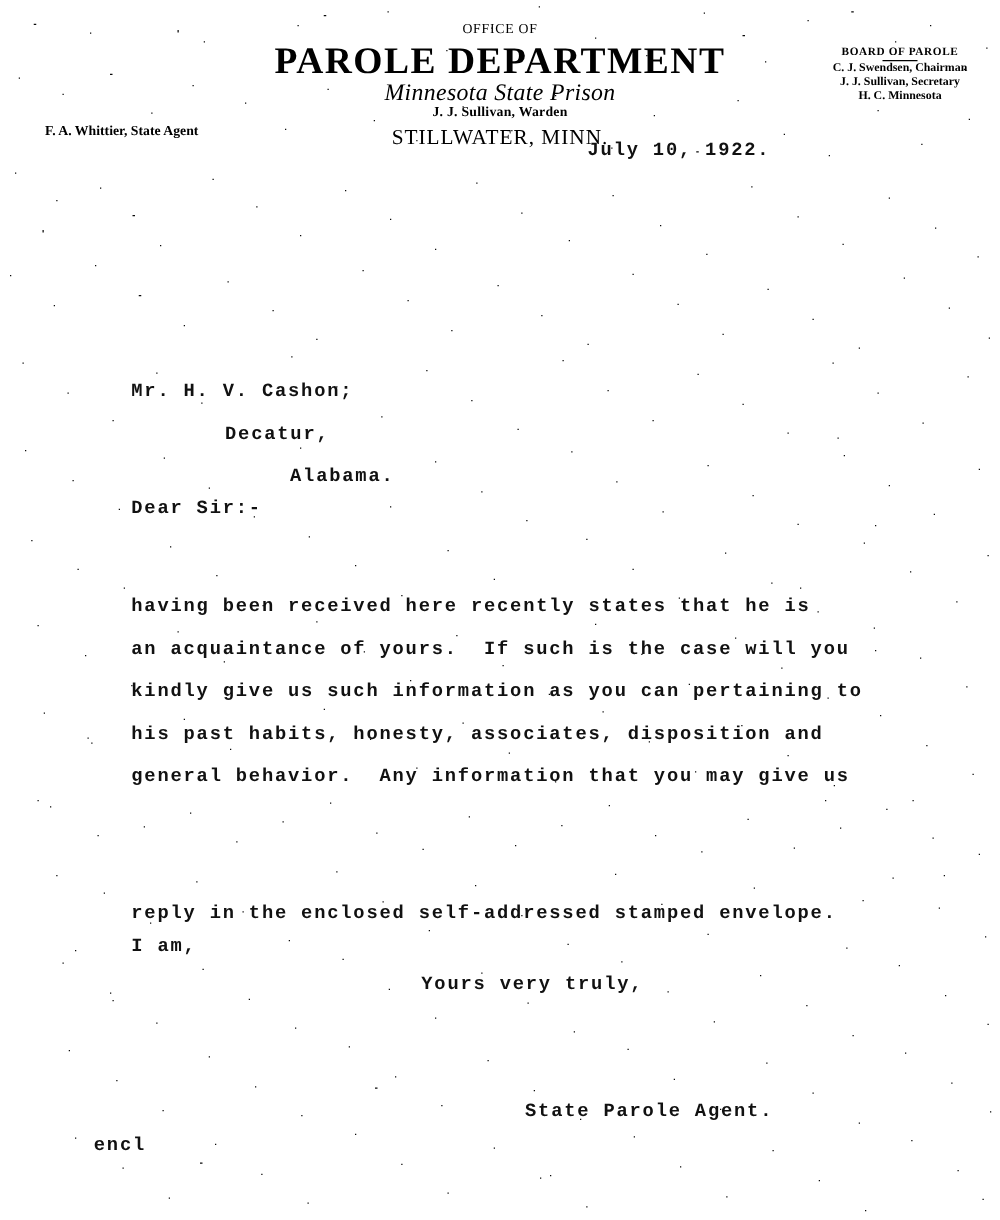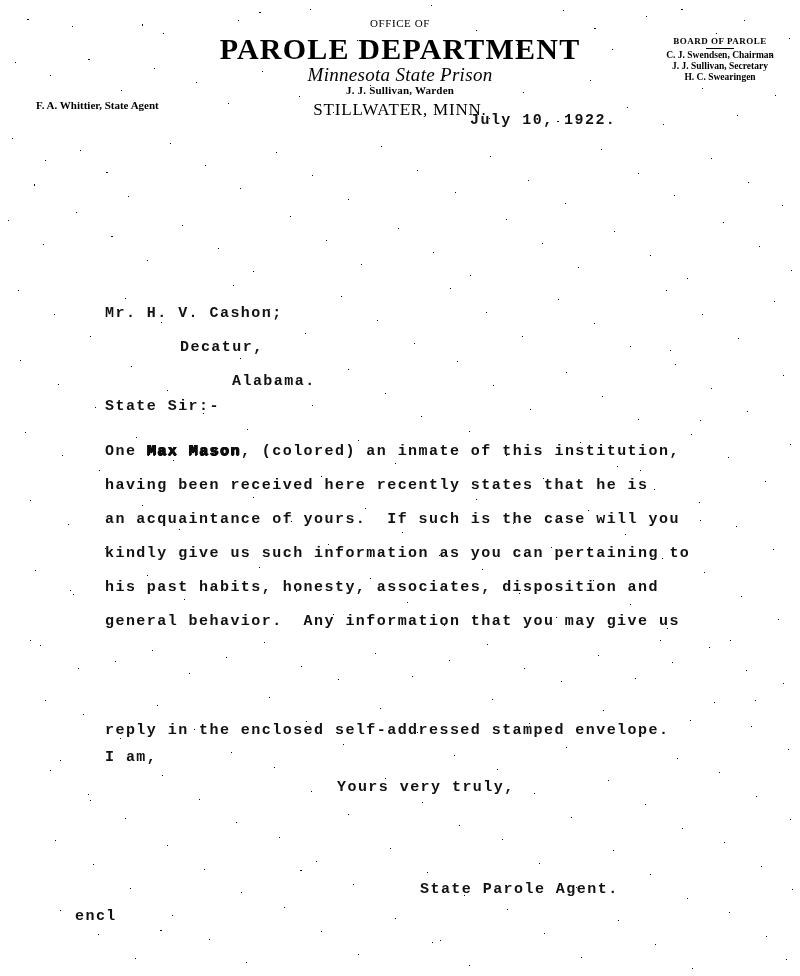--- a/index.html
+++ b/index.html
@@ -166,32 +166,31 @@
 
   <div class="lh" id="city-line">STILLWATER, MINN.</div>
 
   <div id="agent-name">F. A. Whittier, State Agent</div>
 
   <div id="board-block">
     <div id="board-heading">BOARD OF PAROLE</div>
     <div id="board-rule"></div>
     <div class="board-member">C. J. Swendsen, Chairman</div>
     <div class="board-member">J. J. Sullivan, Secretary</div>
-    <div class="board-member">H. C. Swearingen</div>
+    <div class="board-member">H. C. Minnesota</div>
   </div>
 
   <div class="tw" id="date-line">July 10, 1922.</div>
 
   <div class="tw" id="addr-1">Mr. H. V. Cashon;</div>
   <div class="tw" id="addr-2">Decatur,</div>
   <div class="tw" id="addr-3">Alabama.</div>
 
-  <div class="tw" id="salutation">State Sir:-</div>
-
-  <div class="tw body-line" id="b1"><span>One </span><span class="overstruck">Max Mason</span><span>, (colored) an inmate of this institution,</span></div>
+  <div class="tw" id="salutation">Dear Sir:-</div>
+
 
   <div class="tw body-line" id="b3">an acquaintance of yours.  If such is the case will you</div>
   <div class="tw body-line" id="b2">having been received here recently states that he is</div>
   <div class="tw body-line" id="b4">kindly give us such information as you can pertaining to</div>
   <div class="tw body-line" id="b5">his past habits, honesty, associates, disposition and</div>
   <div class="tw body-line" id="b6">general behavior.  Any information that you may give us</div>
 
   <div class="tw" id="p2l2">reply in the enclosed self-addressed stamped envelope.</div>
   <div class="tw" id="p2l3">I am,</div>
 

